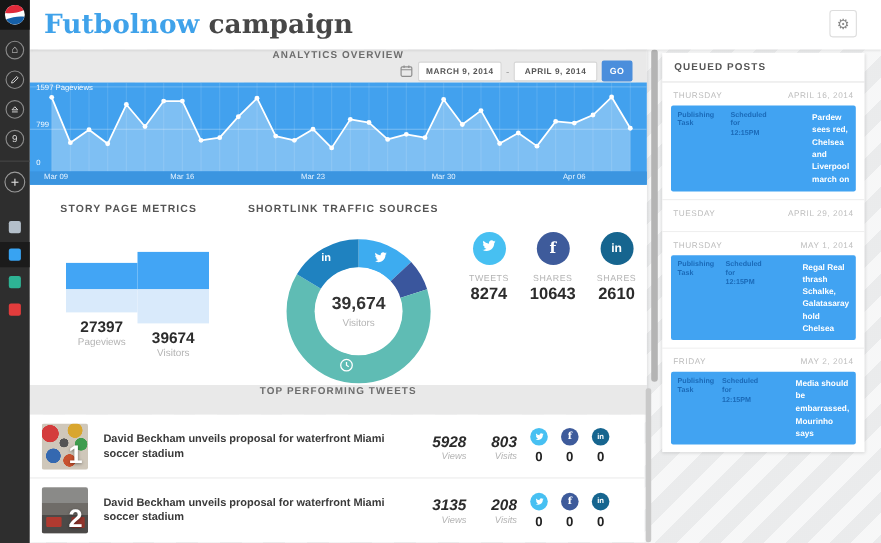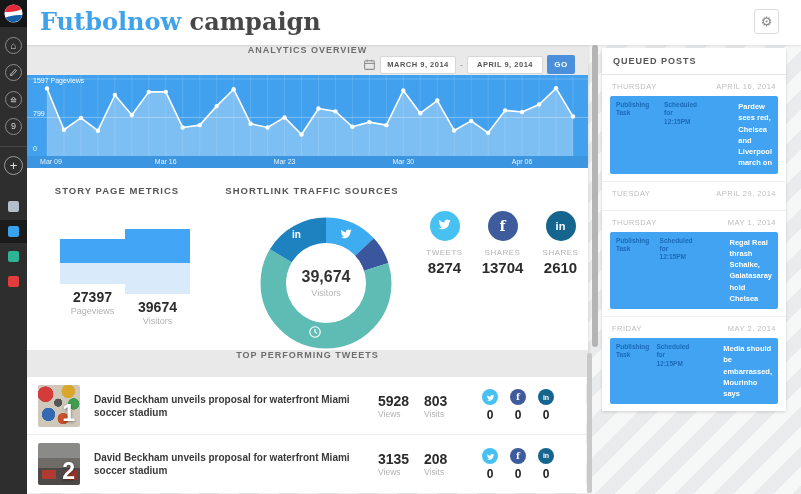--- a/index.html
+++ b/index.html
@@ -87,21 +87,21 @@
     radial-gradient(circle at 25% 70%,#3468b0 0 15%,transparent 16%),
     radial-gradient(circle at 60% 80%,#c8522f 0 13%,transparent 14%),
     radial-gradient(circle at 48% 42%,#555 0 12%,transparent 13%),#cfc7ba;}
   .thumb-2{background:
     linear-gradient(180deg,#8a8a88 0 35%,#6f6c68 35% 60%,#4c4a48 60% 100%),#6f6c68;}
   .thumb-2::after{content:"";position:absolute;left:4px;bottom:6px;width:14px;height:9px;background:#b03a30;border-radius:1px;}
   .thumb-2::before{content:"";position:absolute;right:3px;bottom:5px;width:12px;height:10px;background:#93352c;border-radius:1px;}
   .rank{position:absolute;right:5px;bottom:0px;color:#fff;font-size:23px;font-weight:bold;
     text-shadow:0 1px 3px rgba(0,0,0,.45);z-index:2;}
   .post-title{margin-left:14px;width:276px;font-size:10px;font-weight:bold;color:#3a3a3a;line-height:1.3;}
-  .post-stat{width:46px;text-align:left;}
+  .post-stat{width:46px;text-align:right;font-style:italic;}
   .stat-num{font-size:14px;font-weight:bold;color:#2b2b2b;}
   .stat-sub{font-size:8.5px;color:#b3b3b3;}
   .post-socials{display:flex;margin-left:6px;}
   .soc-col{width:28px;display:flex;flex-direction:column;align-items:center;}
   .soc-circle{width:16px;height:16px;border-radius:50%;color:#fff;display:flex;align-items:center;justify-content:center;}
   .soc-circle svg{width:9px;height:8px;}
   .soc-circle .fglyph{font-family:"DejaVu Serif",serif;font-weight:bold;font-size:9px;}
   .soc-circle .inglyph{font-weight:bold;font-size:7px;}
   .soc-count{font-size:12px;font-weight:bold;color:#222;margin-top:3px;}
   
@@ -344,21 +344,21 @@
                   </svg></span>
               </div>
             <div class="engage-label">TWEETS</div>
             <div class="engage-value">8274</div>
           </div>
           <div class="engage-item">
             <div class="engage-circle" style="background:#3e5b9b">
                 <span class="fglyph">f</span>
               </div>
             <div class="engage-label">SHARES</div>
-            <div class="engage-value">13704</div>
+            <div class="engage-value">10643</div>
           </div>
           <div class="engage-item">
             <div class="engage-circle" style="background:#16658f">
                 <span class="inglyph">in</span>
               </div>
             <div class="engage-label">SHARES</div>
             <div class="engage-value">2610</div>
           </div>
         </div>
       </div>

